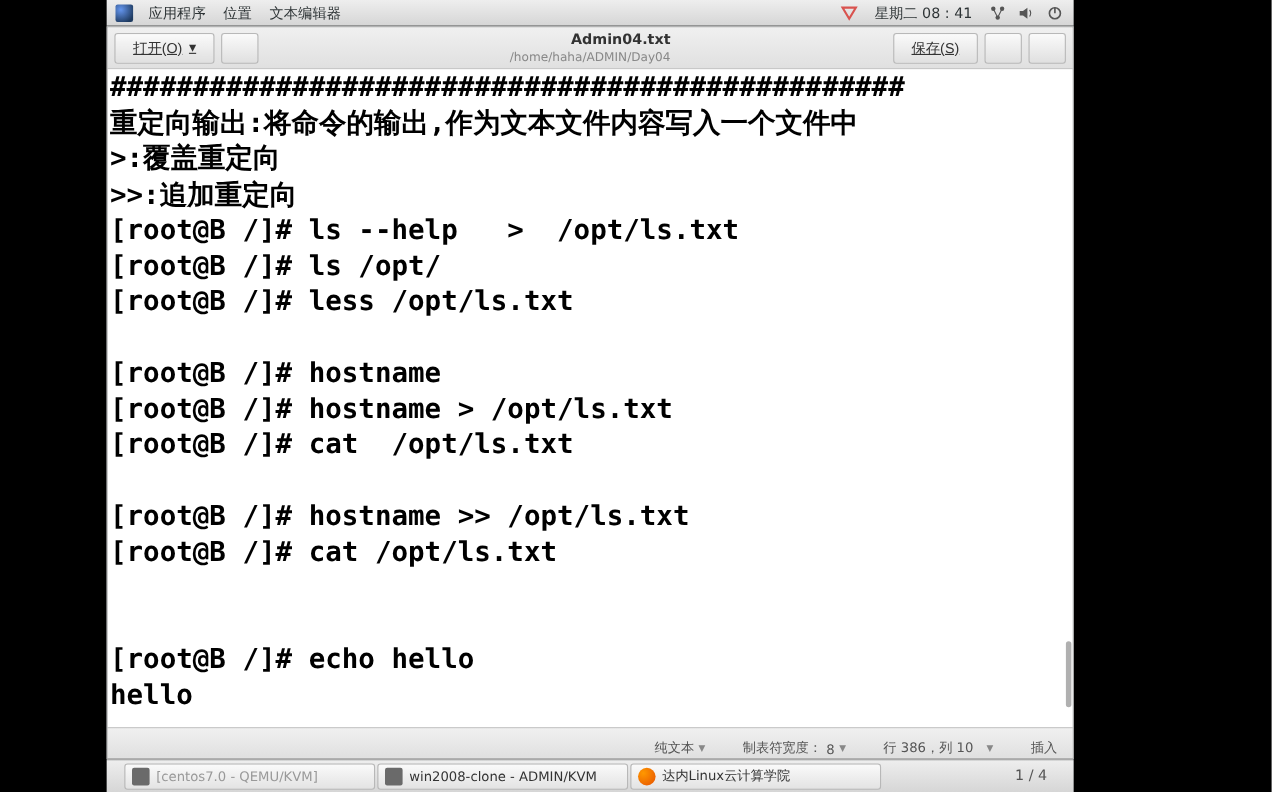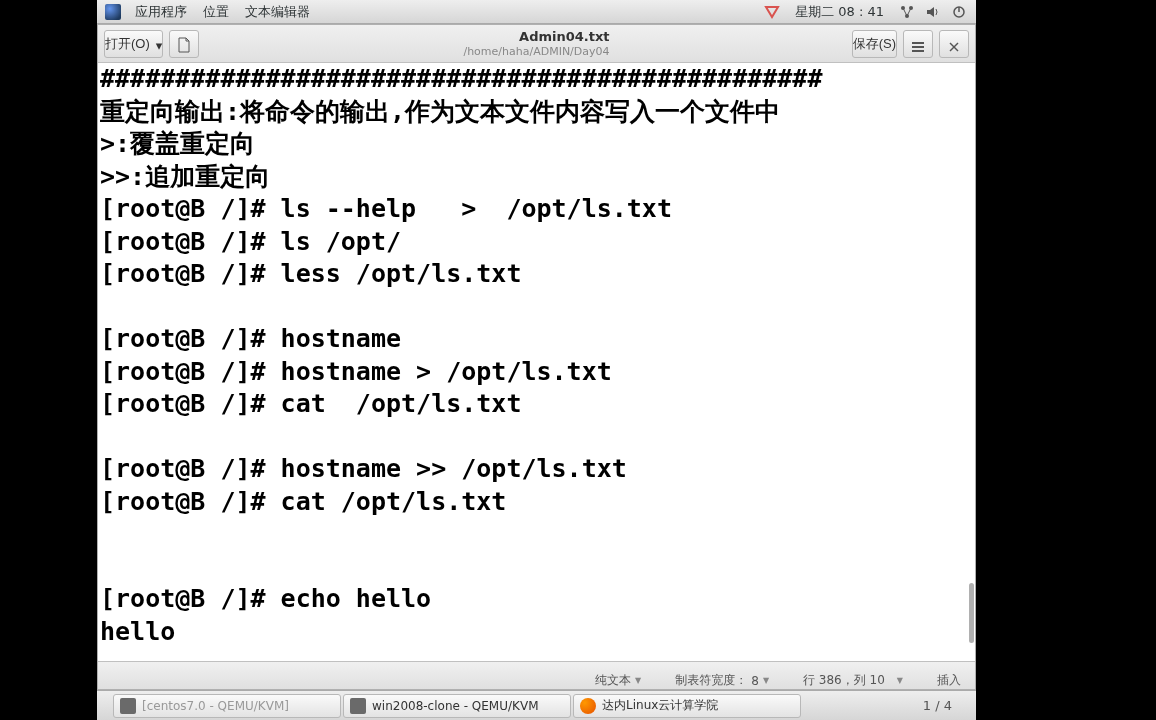--- a/index.html
+++ b/index.html
@@ -68,27 +68,28 @@
       border-bottom: 1px solid #c0c0c0;
       display: flex;
       align-items: center;
       padding: 0 6px;
       position: relative;
     }
     .btn {
       background: linear-gradient(#fafafa, #e0e0e0);
       border: 1px solid #b8b8b8;
       border-radius: 3px;
-      padding: 4px 0;
+      padding: 4px 16px;
       font-size: 13px;
       color: #333;
       cursor: pointer;
       display: inline-flex;
-      align-items: flex-end;
+      align-items: flex-start;
       height: 28px;
+      text-decoration: underline;
     }
     .btn-open { margin-right: 6px; gap: 6px; }
     .btn-recent { margin-right: auto; width: 30px; justify-content: center; }
     .window-title-block {
       position: absolute;
       left: 50%;
       transform: translateX(-50%);
       text-align: center;
       line-height: 1.2;
       top: 4px;
@@ -291,21 +292,21 @@
     </div>
   </div>
 
   <div class="taskbar">
     <div class="task-item inactive">
       <span class="task-icon ti-vm"></span>
       <span>[centos7.0 - QEMU/KVM]</span>
     </div>
     <div class="task-item">
       <span class="task-icon ti-vm"></span>
-      <span>win2008-clone - QEMU/KVM</span>
+      <span>win2008-clone - ADMIN/KVM</span>
     </div>
     <div class="task-item">
       <span class="task-icon ti-firefox"></span>
       <span>达内Linux云计算学院</span>
     </div>
     <span style="margin-left:auto;font-size:13px;color:#555;padding:0 8px;">1 / 4</span>
   </div>
 
 </div>
 

